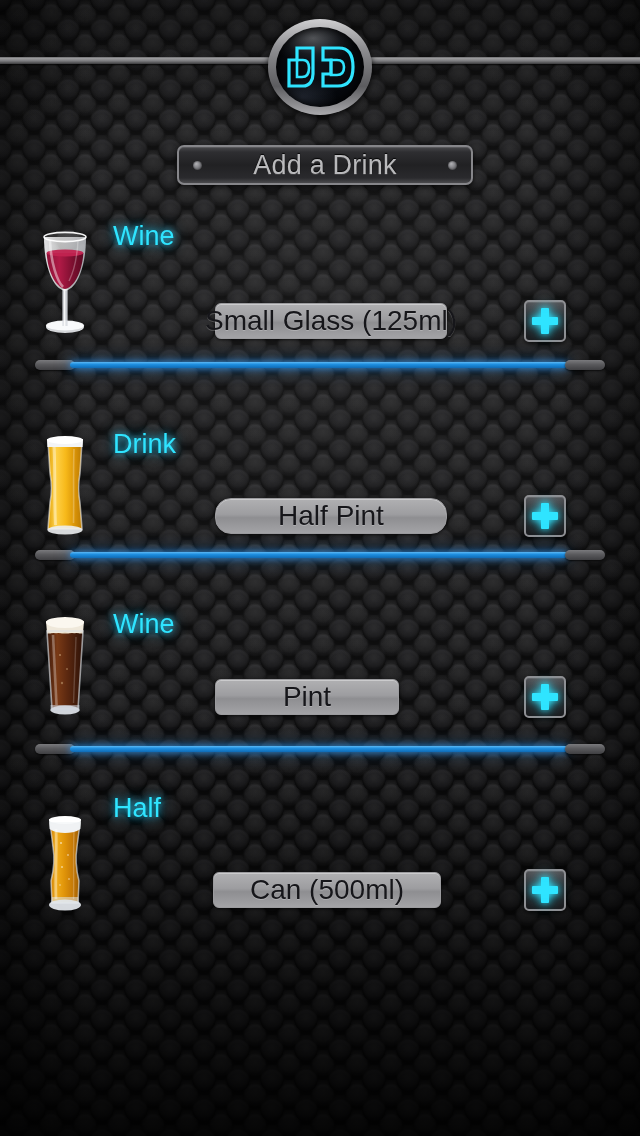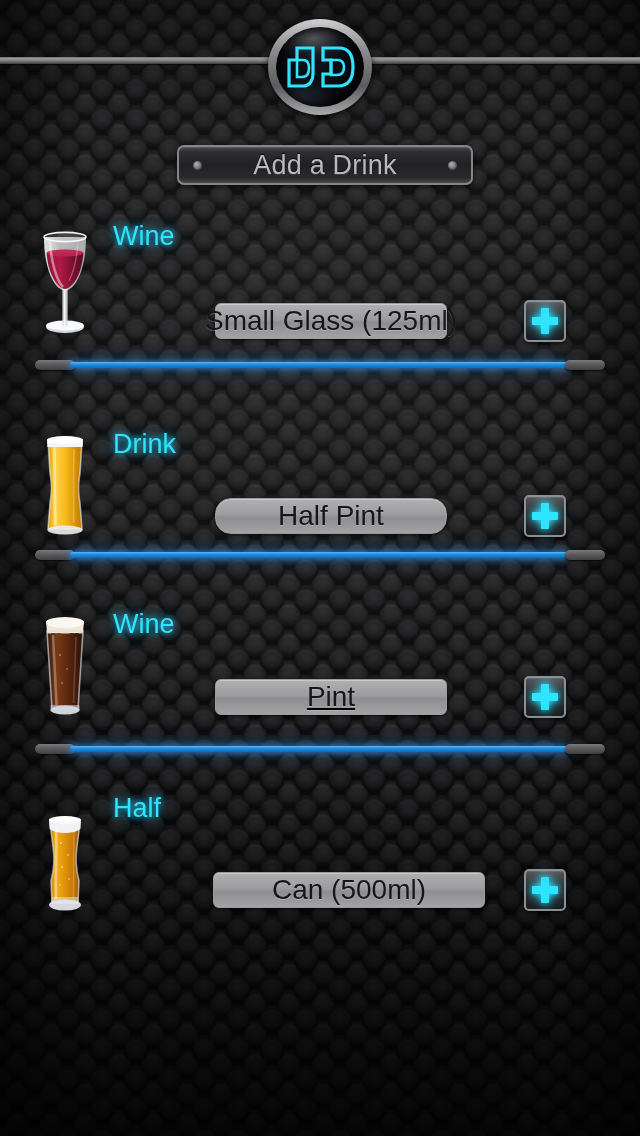--- a/index.html
+++ b/index.html
@@ -328,21 +328,21 @@
 
         <path d="M19 22 L22.5 92" stroke="#ffffff" stroke-width="2.6" fill="none" opacity="0.30"></path>
         <path d="M42 24 L39.5 90" stroke="#ffffff" stroke-width="1.4" fill="none" opacity="0.18"></path>
 
         <circle cx="26" cy="42" r="1.1" fill="#d8b58a" opacity="0.55"></circle>
         <circle cx="33" cy="56" r="1" fill="#d8b58a" opacity="0.45"></circle>
         <circle cx="28" cy="70" r="1.2" fill="#d8b58a" opacity="0.45"></circle>
       </svg>
     </span>
 
-    <div class="size-select" style="left:215px; top:78px; width:232px;text-decoration:underline;">
+    <div class="size-select" style="left:215px; top:78px; width:184px;">
       <span class="size-select-label">Pint</span>
     </div>
 
     <div class="add-button" style="left:524px; top:75px;">
       <span class="plus-glyph"></span>
     </div>
   </div>
 
   <div class="divider" style="top:742px;">
     <span class="cap left"></span>
@@ -379,21 +379,21 @@
         <path d="M40 18 C39 42 40 62 39.5 86" stroke="#ffffff" stroke-width="1.4" fill="none" opacity="0.22"></path>
 
         <circle cx="27" cy="30" r="1" fill="#ffffff" opacity="0.6"></circle>
         <circle cx="34" cy="42" r="0.9" fill="#ffffff" opacity="0.5"></circle>
         <circle cx="28" cy="54" r="1.1" fill="#ffffff" opacity="0.5"></circle>
         <circle cx="35" cy="66" r="0.9" fill="#ffffff" opacity="0.45"></circle>
         <circle cx="26" cy="72" r="0.9" fill="#ffffff" opacity="0.4"></circle>
       </svg>
     </span>
 
-    <div class="size-select" style="left:213px; top:87px; width:272px;text-align:center;">
+    <div class="size-select" style="left:213px; top:87px; width:228px;text-align:center;">
       <span class="size-select-label">Can (500ml)</span>
     </div>
 
     <div class="add-button" style="left:524px; top:84px;">
       <span class="plus-glyph"></span>
     </div>
   </div>
 
 </div>
 

